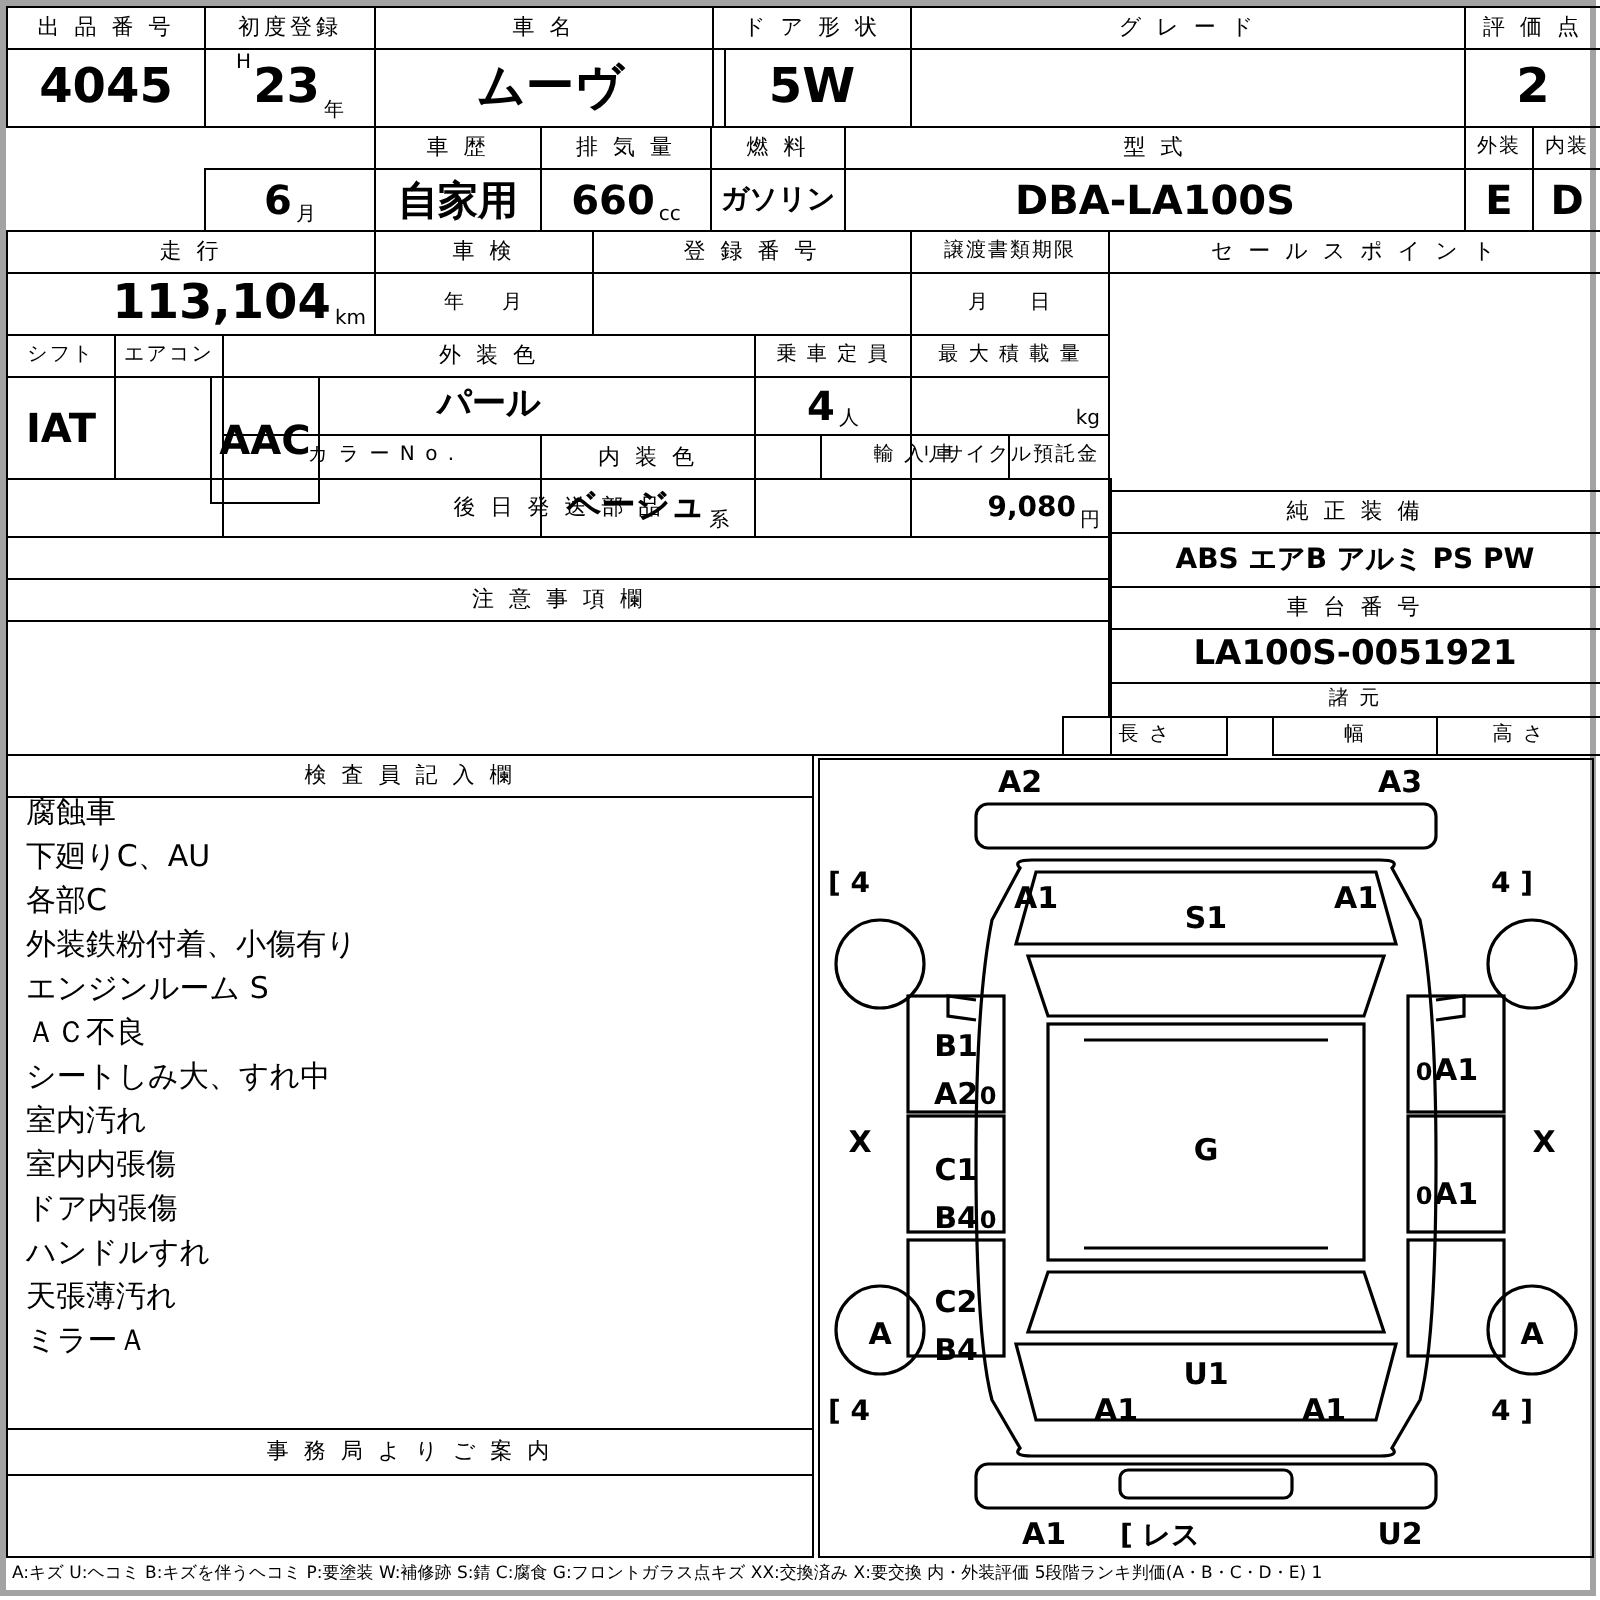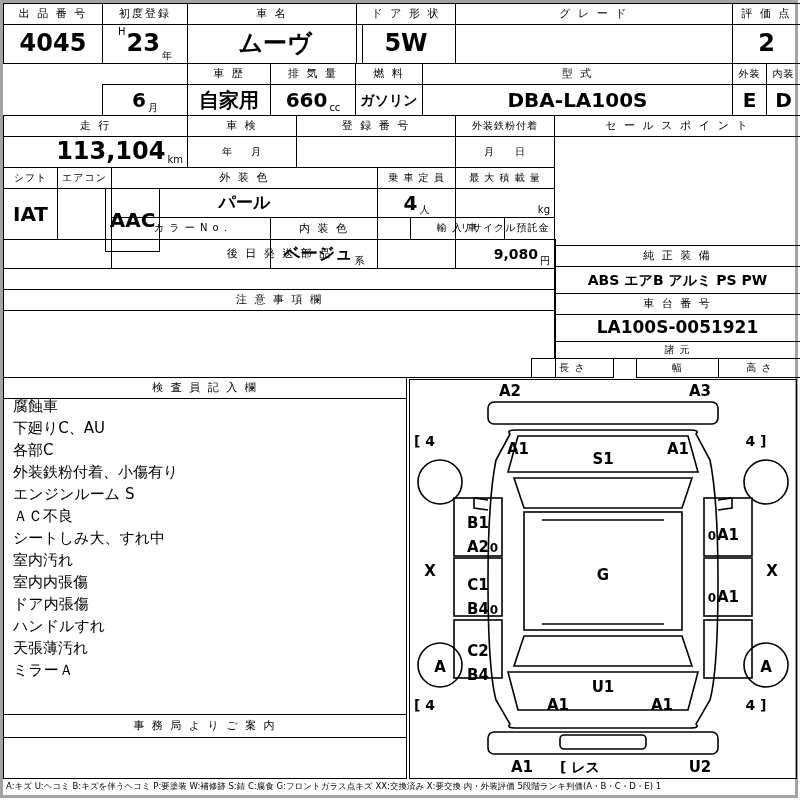--- a/index.html
+++ b/index.html
@@ -109,21 +109,21 @@
     <span class="sub">cc</span>
   </div>
   <div class="cell val-s" style="left:352px;top:81px;width:68px;height:32px;">ガソリン</div>
   <div class="cell val" style="left:419px;top:81px;width:311px;height:32px;">DBA-LA100S</div>
   <div class="cell val" style="left:729px;top:81px;width:35px;height:32px;">E</div>
   <div class="cell val" style="left:763px;top:81px;width:35px;height:32px;">D</div>
 
   <div class="cell lbl" style="left:0;top:112px;width:185px;height:22px;">走 行</div>
   <div class="cell lbl" style="left:184px;top:112px;width:110px;height:22px;">車 検</div>
   <div class="cell lbl" style="left:293px;top:112px;width:160px;height:22px;">登 録 番 号</div>
-  <div class="cell lbl-s" style="left:452px;top:112px;width:100px;height:22px;">外装鉄粉付着</div>
+  <div class="cell lbl-s" style="left:452px;top:112px;width:100px;height:22px;">譲渡書類期限</div>
   <div class="cell lbl" style="left:551px;top:112px;width:247px;height:22px;">セ ー ル ス ポ イ ン ト</div>
 
   <div class="cell right" style="left:0;top:133px;width:185px;height:32px;">
     <span class="val-l">113,104</span>
     <span class="sub">km</span>
   </div>
   <div class="cell" style="left:184px;top:133px;width:110px;height:32px;">
     <span class="lbl-s" style="margin-right:18px;">年</span>
     <span class="lbl-s">月</span>
   </div>

